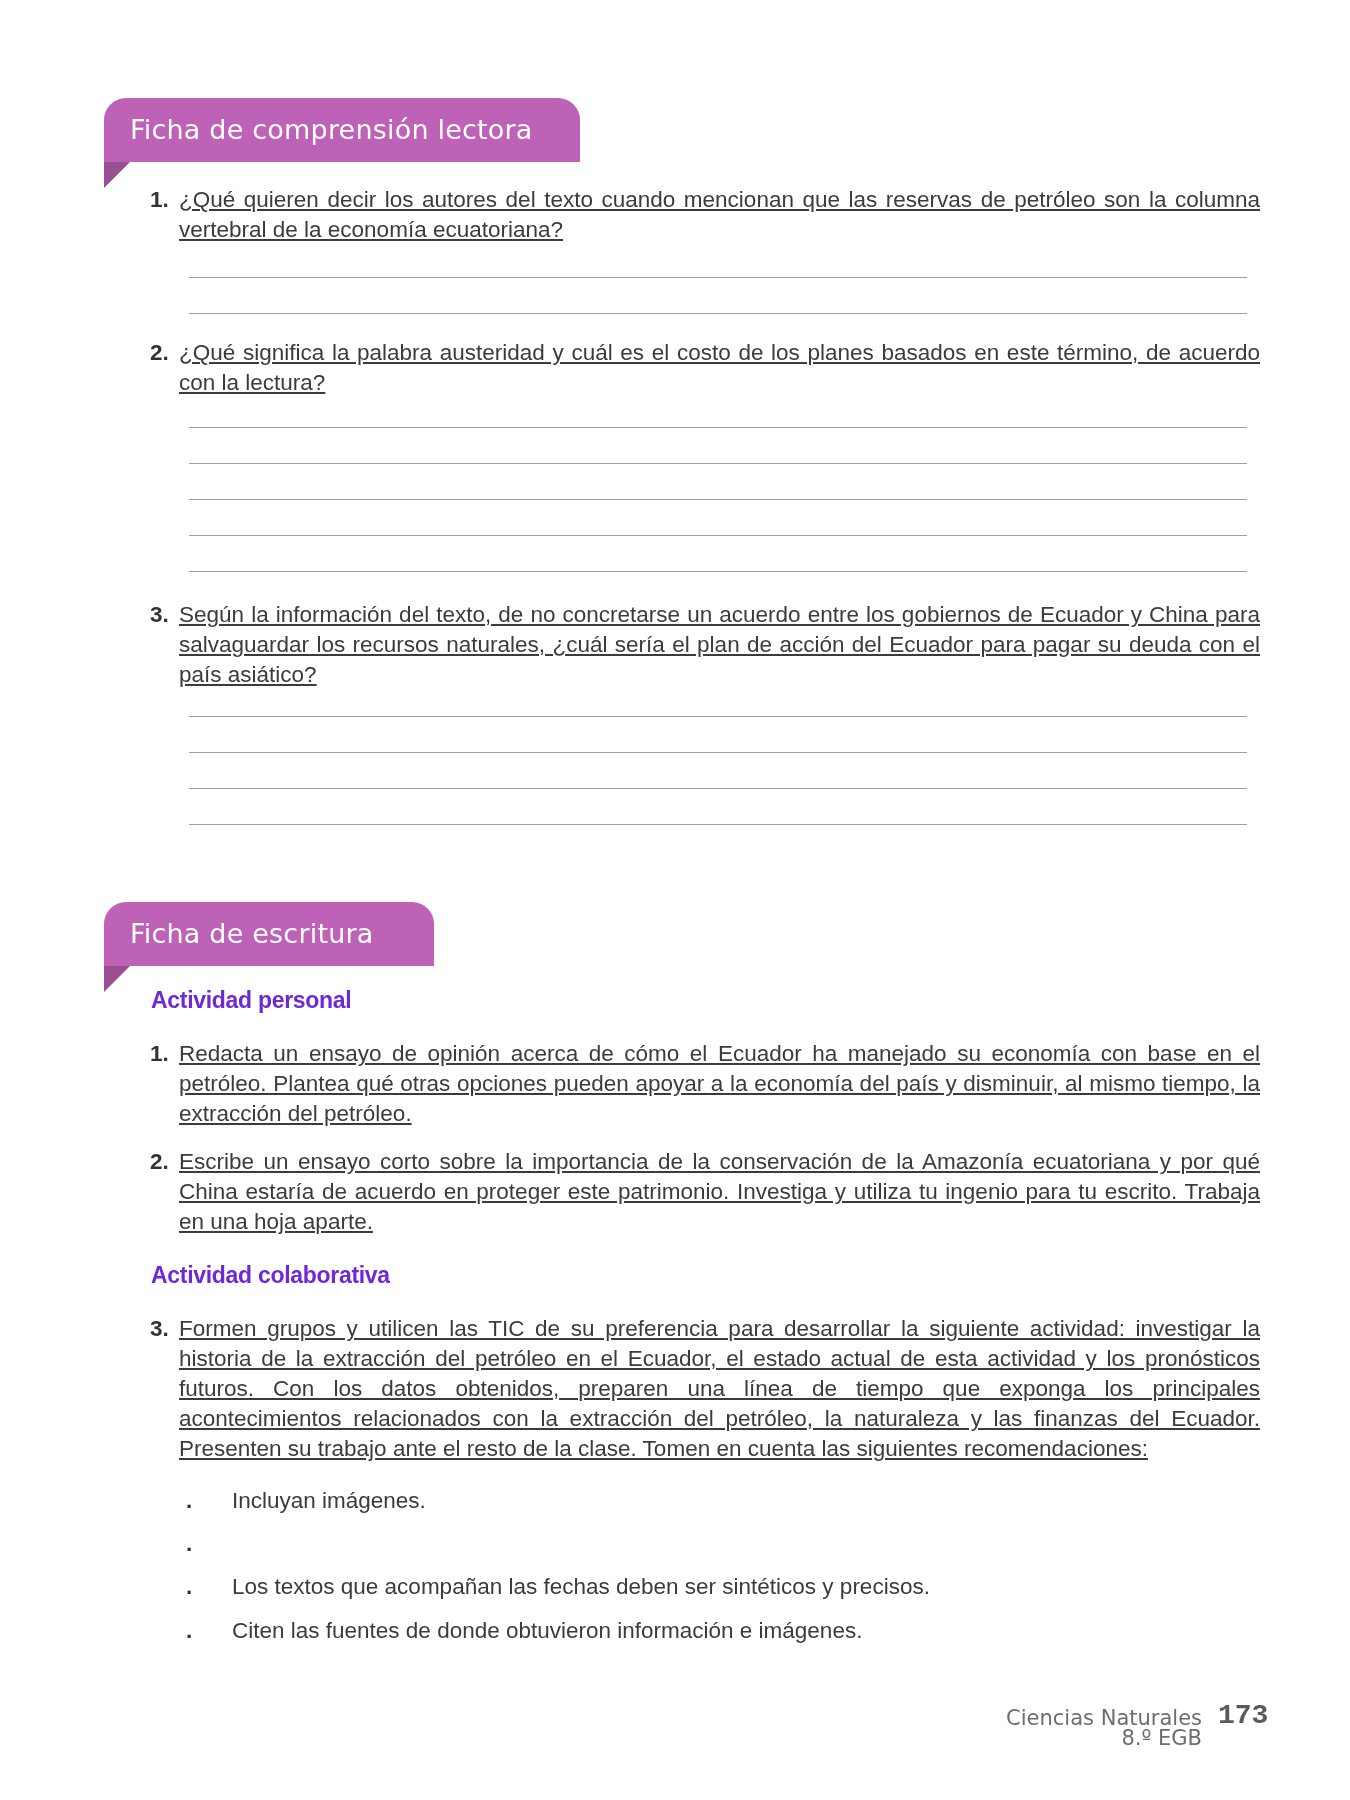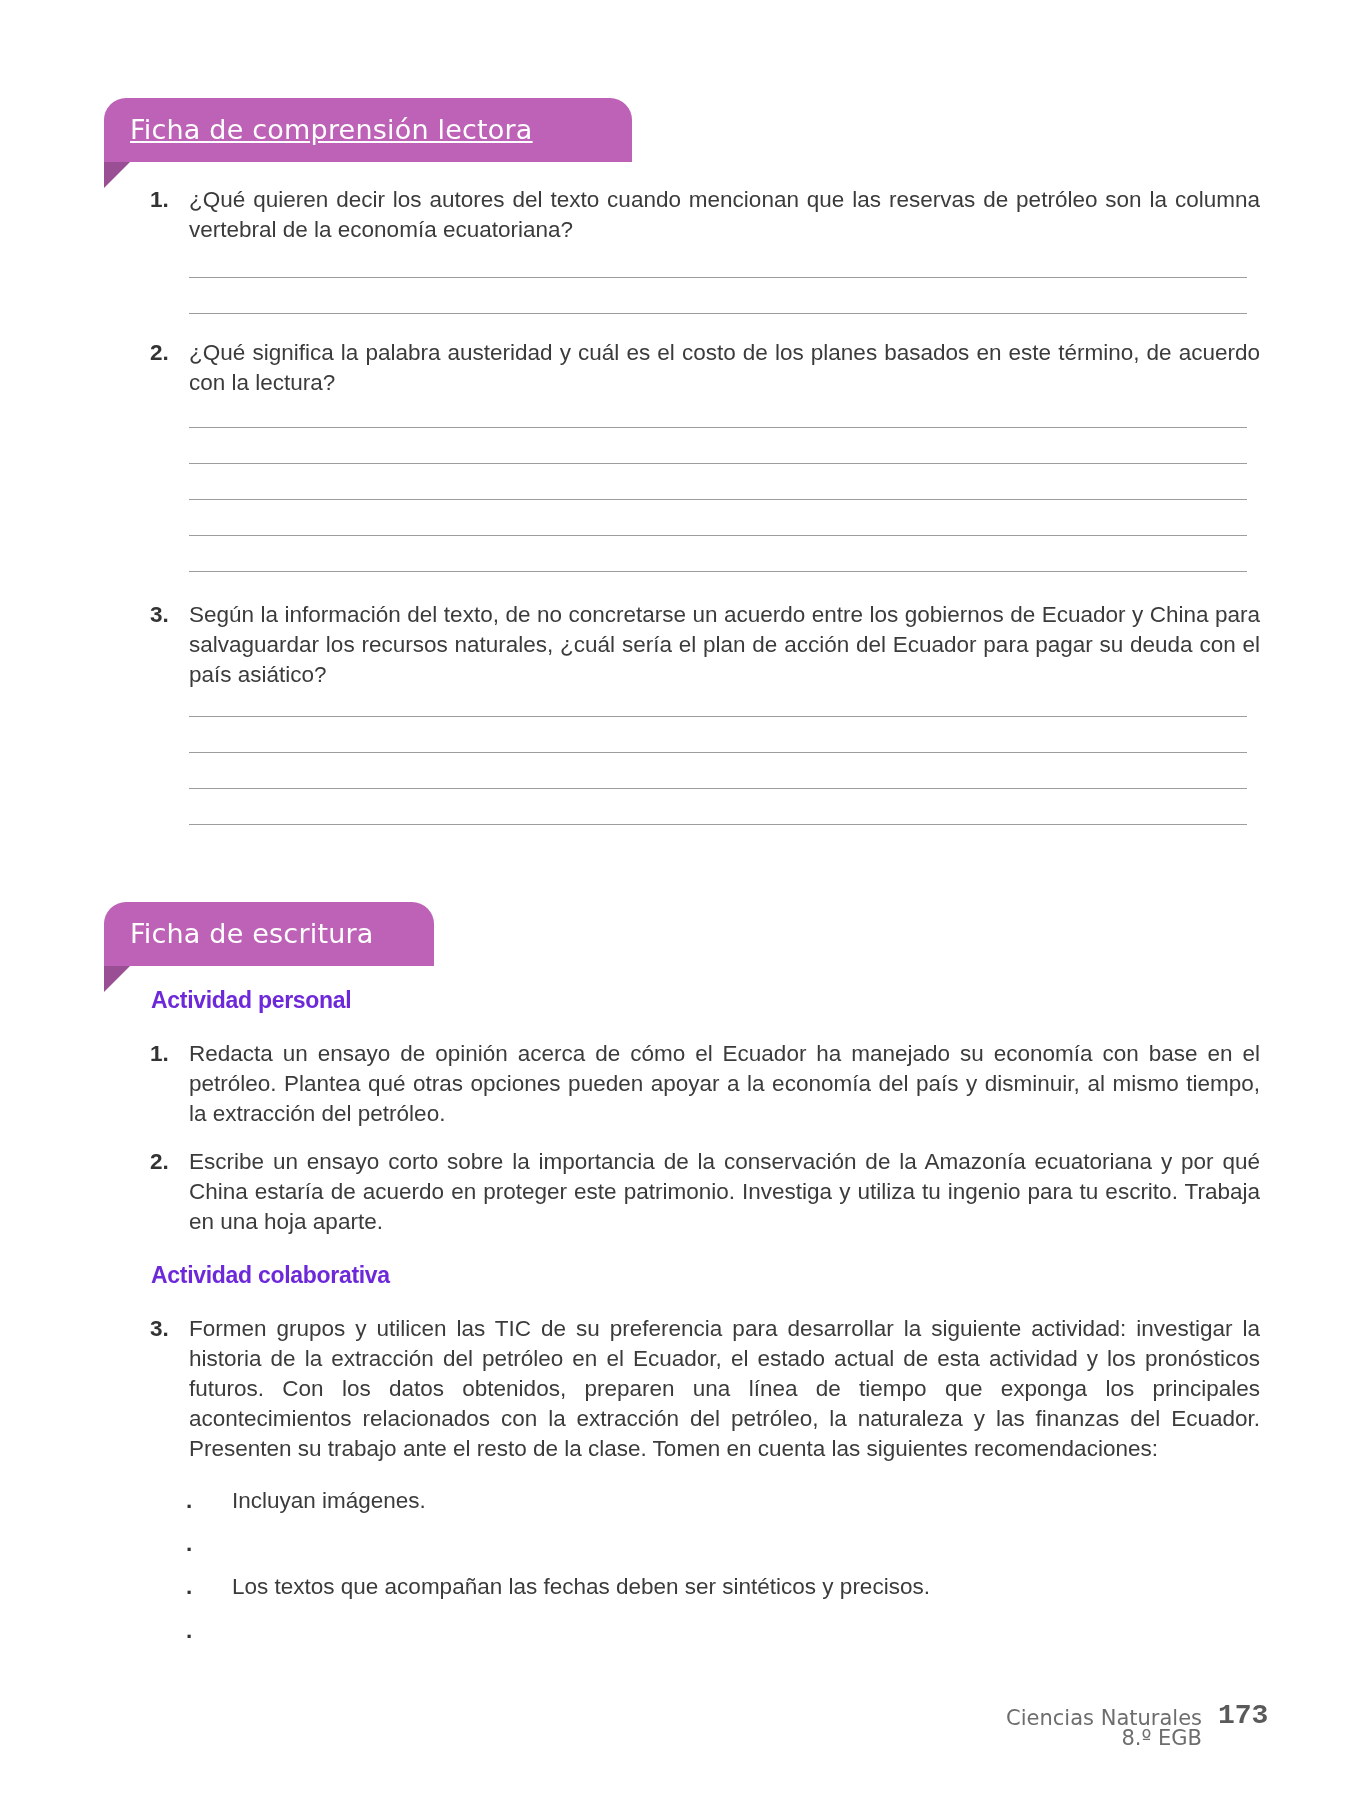--- a/index.html
+++ b/index.html
@@ -22,21 +22,21 @@
     }
     .q {
       position: absolute; left: 150px; width: 1110px;
       font-family: "Liberation Sans", sans-serif; font-size: 22.5px; line-height: 30px;
       color: #3b3b3b; text-align: justify;
     }
     .q .num {
       position: absolute; left: 0; top: 0; width: 36px;
       font-weight: bold; color: #333333;
     }
-    .q .txt { display: block; margin-left: 39px; }
+    .q .txt { display: block; margin-left: 29px; text-decoration: underline; }
     .line {
       position: absolute; left: 189px; width: 1058px; height: 0;
       border-top: 1.5px solid #9d9d9d;
     }
     .subhead {
       position: absolute; left: 151px; font-weight: bold; font-size: 23px;
       color: #6d28d9; letter-spacing: -0.3px;
     }
     .bullet {
       position: absolute; left: 186px; font-size: 22.5px; color: #3b3b3b; line-height: 30px;
@@ -50,21 +50,21 @@
       font-family: "DejaVu Sans", sans-serif; font-size: 21px; line-height: 20px; color: #6d6d6d;
     }
     .footer-page {
       position: absolute; left: 1218px; top: 1700px;
       font-family: Liberation Mono, monospace; font-weight: bold; font-size: 28px; color: #5a5a5a;
     }
   </style>
 </head>
 <body>
 
-<div class="ribbon" style="top:98px; width:528px;text-decoration:underline;">
+<div class="ribbon" style="top:98px; width:476px;">
   <span>Ficha de comprensión lectora</span>
 </div>
 <div class="ribbon-tail" style="top:162px;"></div>
 
 <div class="q" style="top:185px;">
   <span class="num">1.</span>
   <span class="txt">¿Qué quieren decir los autores del texto cuando mencionan que las reservas de petróleo son la columna vertebral de la economía ecuatoriana?</span>
 </div>
 <div class="line" style="top:277px;"></div>
 <div class="line" style="top:313px;"></div>
@@ -118,19 +118,20 @@
 </div>
 <div class="bullet" style="top:1529px;">
   <span class="dot">.</span>
 </div>
 <div class="bullet" style="top:1572px;">
   <span class="dot">.</span>
   <span class="btxt">Los textos que acompañan las fechas deben ser sintéticos y precisos.</span>
 </div>
 <div class="bullet" style="top:1616px;">
   <span class="dot">.</span>
+  <span class="btxt">Citen las fuentes de donde obtuvieron información e imágenes.</span>
 </div>
 
 <div class="footer-subject">
   <div>Ciencias Naturales</div>
   <div>8.º EGB</div>
 </div>
 <div class="footer-page">173</div>
 
 </body></html>

